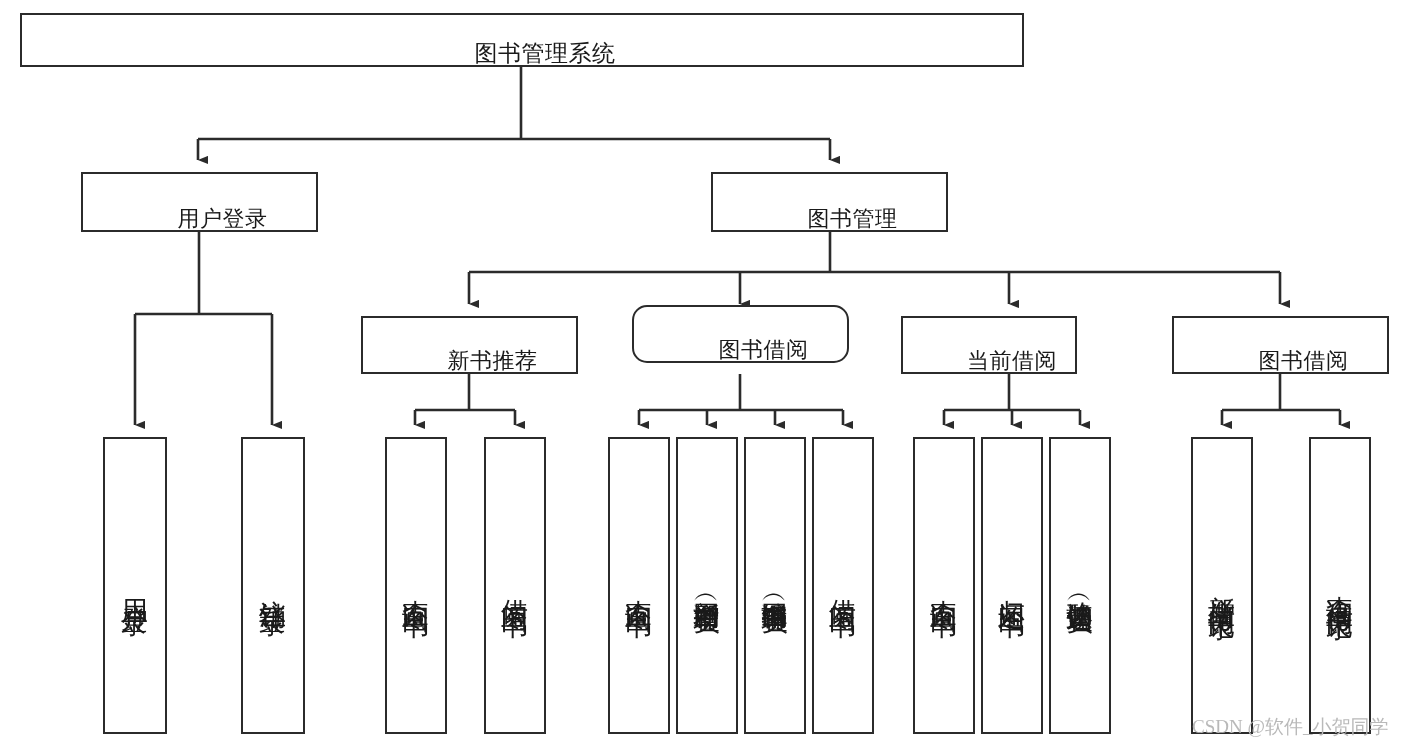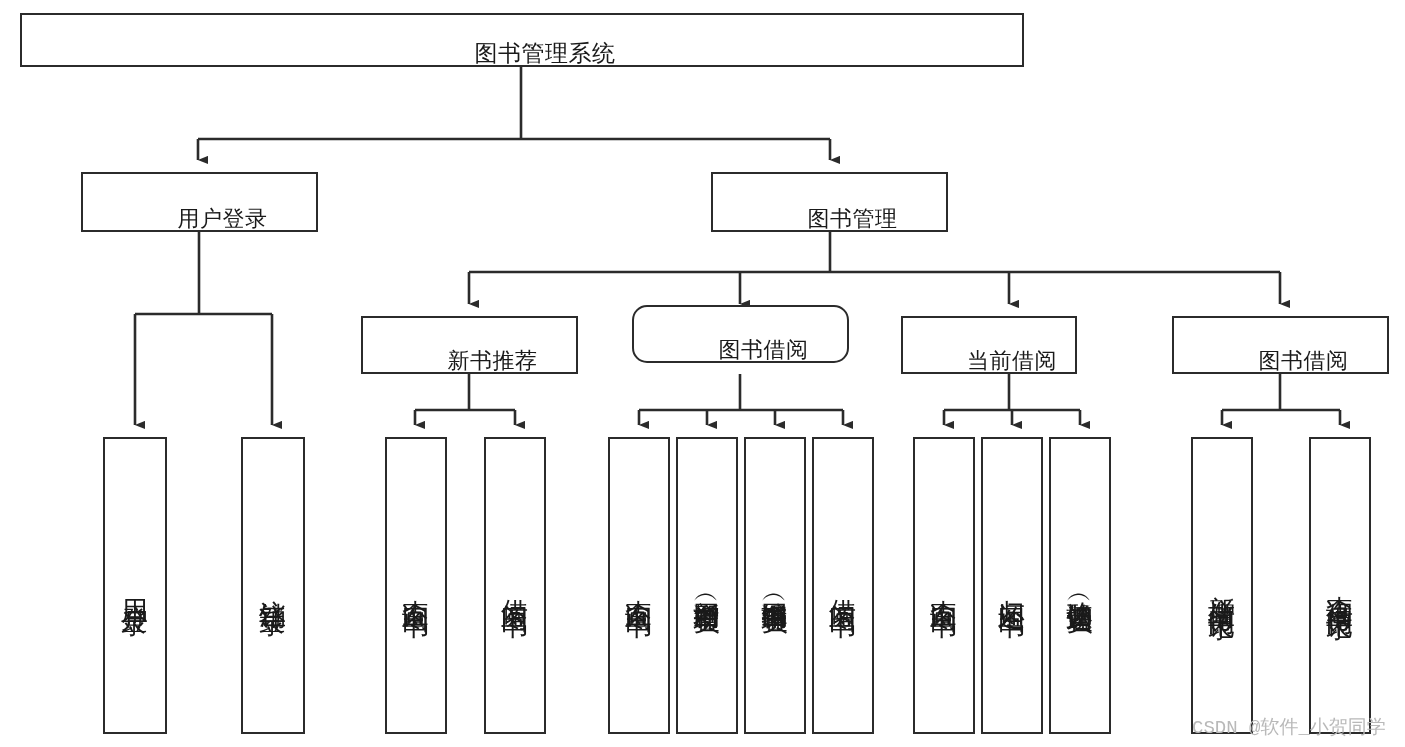--- a/index.html
+++ b/index.html
@@ -67,21 +67,21 @@
   .node.vert.tight .lbl {
     font-size: 26px;
     letter-spacing: 1px;
   }
   .watermark {
     position: absolute;
     color: #b9b9b9;
     font-size: 19px;
     white-space: nowrap;
     z-index: 3;
-    font-family: Liberation Mono, monospace;
+    font-family: Liberation Serif, serif;
   }
 </style>
 </head>
 <body>
 
 <div id="canvas">
 
   <svg id="wires" viewBox="0 0 1405 747" xmlns="http://www.w3.org/2000/svg">
     <defs>
       <marker id="arw" markerWidth="9" markerHeight="11" refX="4.5" refY="10.2" orient="auto" markerUnits="userSpaceOnUse">

